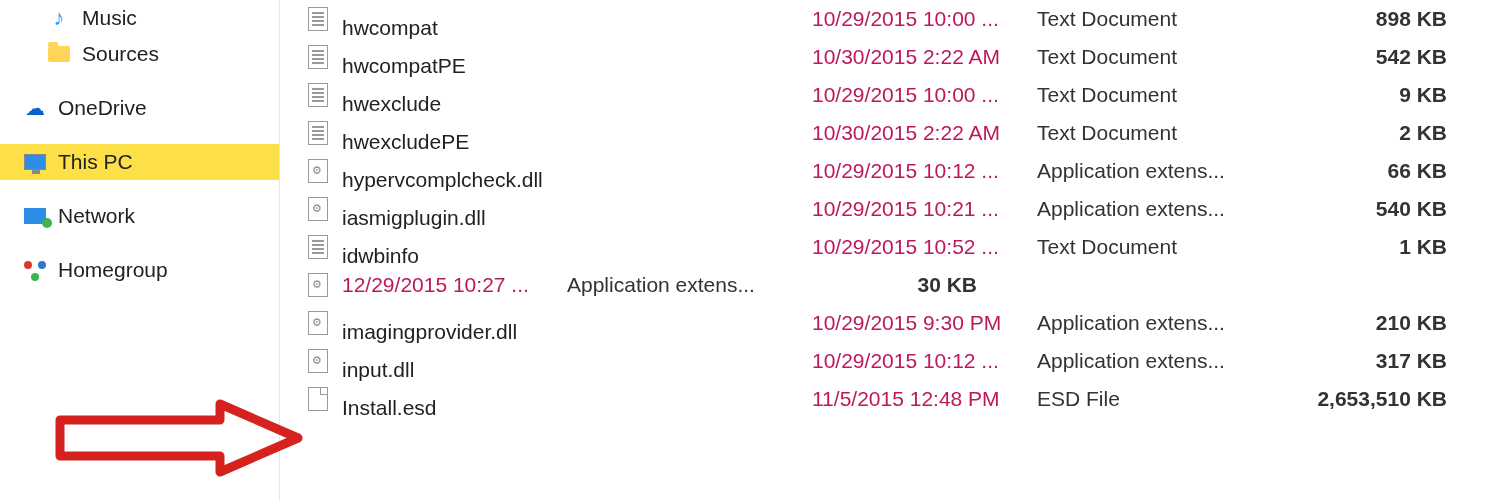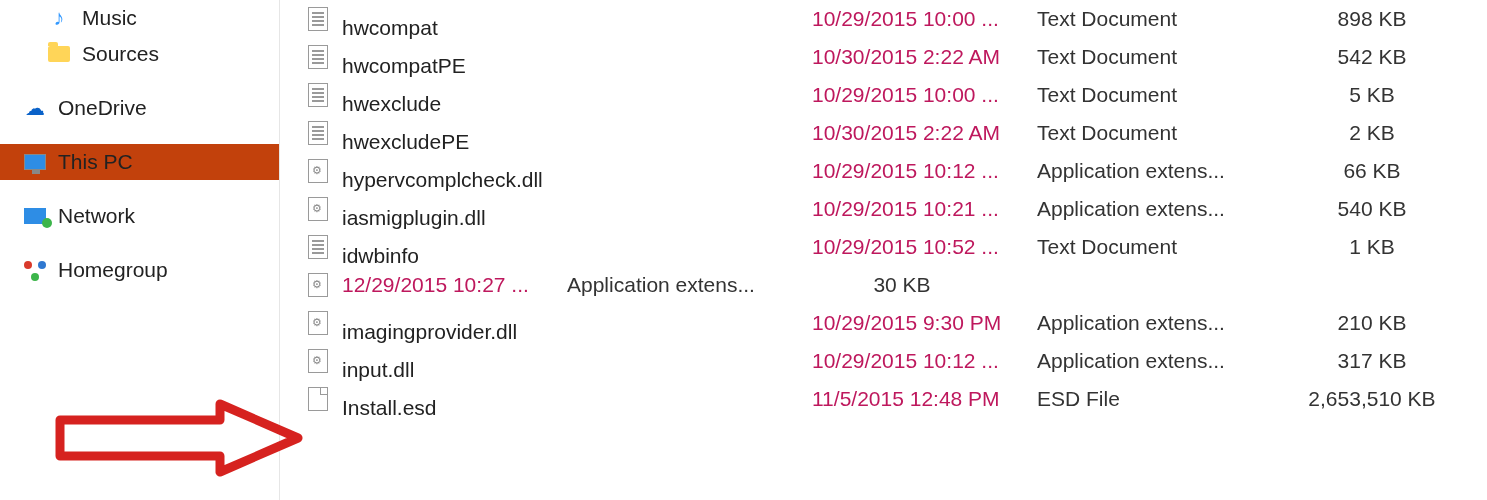--- a/index.html
+++ b/index.html
@@ -24,21 +24,21 @@
   }
   .nav-item {
     display: flex;
     align-items: center;
     padding: 6px 10px 6px 24px;
     gap: 12px;
     cursor: pointer;
   }
   .nav-item.indent { padding-left: 48px; }
   .nav-item.group-start { margin-top: 18px; }
-  .nav-item.selected { background: #c2410c; }
+  .nav-item.selected { background: #fde047; }
   .nav-icon { width: 22px; height: 22px; flex: 0 0 22px; display:flex; align-items:center; justify-content:center;}
   
   .music-note { color:#3399ff; font-size:22px; line-height:1;}
   .folder { width:22px; height:16px; background:#ffd558; border-radius:2px; position:relative;}
   .folder::before{content:"";position:absolute;top:-4px;left:0;width:10px;height:4px;background:#ffd558;border-radius:2px 2px 0 0;}
   .onedrive { color:#0a62c9; font-size:20px;}
   .pc-monitor { width:22px; height:16px; background:#2e8de5; border:1px solid #888; position:relative;}
   .pc-monitor::after{content:"";position:absolute;left:7px;bottom:-5px;width:8px;height:4px;background:#888;}
   .network-monitor { width:22px; height:16px; background:#2e8de5; position:relative;}
   .network-monitor::after{content:"";position:absolute;right:-6px;bottom:-4px;width:10px;height:10px;border-radius:50%;background:#3cb54a;}
@@ -56,21 +56,21 @@
     height:38px;
     padding-left:28px;
     font-size:21px;
     color:#222;
     cursor:default;
   }
   .col-icon { width:34px; display:flex; align-items:center; justify-content:flex-start;}
   .col-name { width:470px;margin-top:17px; }
   .col-date { width:225px; color:#be185d;}
   .col-type { width:260px; color:#333;}
-  .col-size { width:160px; text-align:center; color:#333; padding-right:10px;}
+  .col-size { width:160px; text-align:right; color:#333; padding-right:10px;font-weight:bold;}
 
   
   .doc-icon{ width:20px;height:24px;border:1px solid #9a9a9a;background:#fff;position:relative;}
   .doc-icon::before{content:"";position:absolute;top:4px;left:3px;right:3px;height:2px;background:#9a9a9a;box-shadow:0 4px 0 #9a9a9a,0 8px 0 #9a9a9a,0 12px 0 #9a9a9a;}
   .dll-icon{ width:20px;height:24px;border:1px solid #9a9a9a;background:#fff;position:relative;}
   .dll-icon::after{content:"⚙";position:absolute;font-size:11px;color:#888;left:3px;top:4px;}
   .blank-icon{ width:20px;height:24px;border:1px solid #9a9a9a;background:#fff;position:relative;}
   .blank-icon::before{content:"";position:absolute;top:0;right:0;width:6px;height:6px;background:#fff;border-left:1px solid #9a9a9a;border-bottom:1px solid #9a9a9a;}
 
   
@@ -148,21 +148,21 @@
         <span class="col-type">Text Document</span>
         <span class="col-size">542 KB</span>
       </div>
       <div class="row">
         <span class="col-icon">
           <span class="doc-icon"></span>
         </span>
         <span class="col-name">hwexclude</span>
         <span class="col-date">10/29/2015 10:00 ...</span>
         <span class="col-type">Text Document</span>
-        <span class="col-size">5 KB</span>
+        <span class="col-size">9 KB</span>
       </div>
       <div class="row">
         <span class="col-icon">
           <span class="doc-icon"></span>
         </span>
         <span class="col-name">hwexcludePE</span>
         <span class="col-date">10/30/2015 2:22 AM</span>
         <span class="col-type">Text Document</span>
         <span class="col-size">2 KB</span>
       </div>

